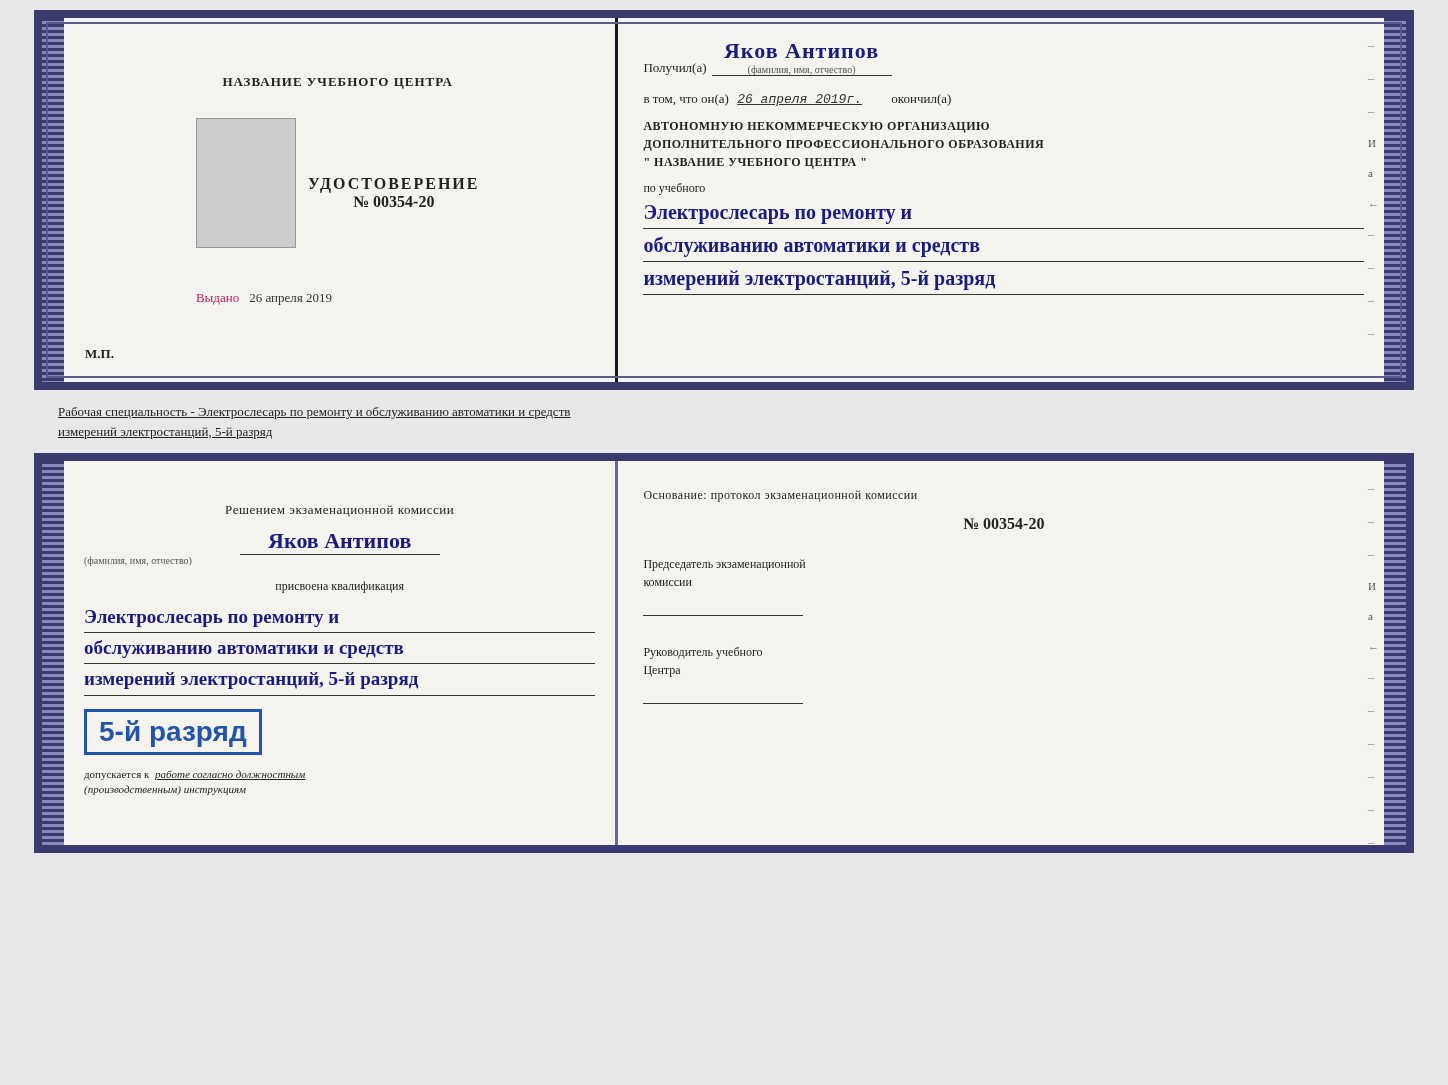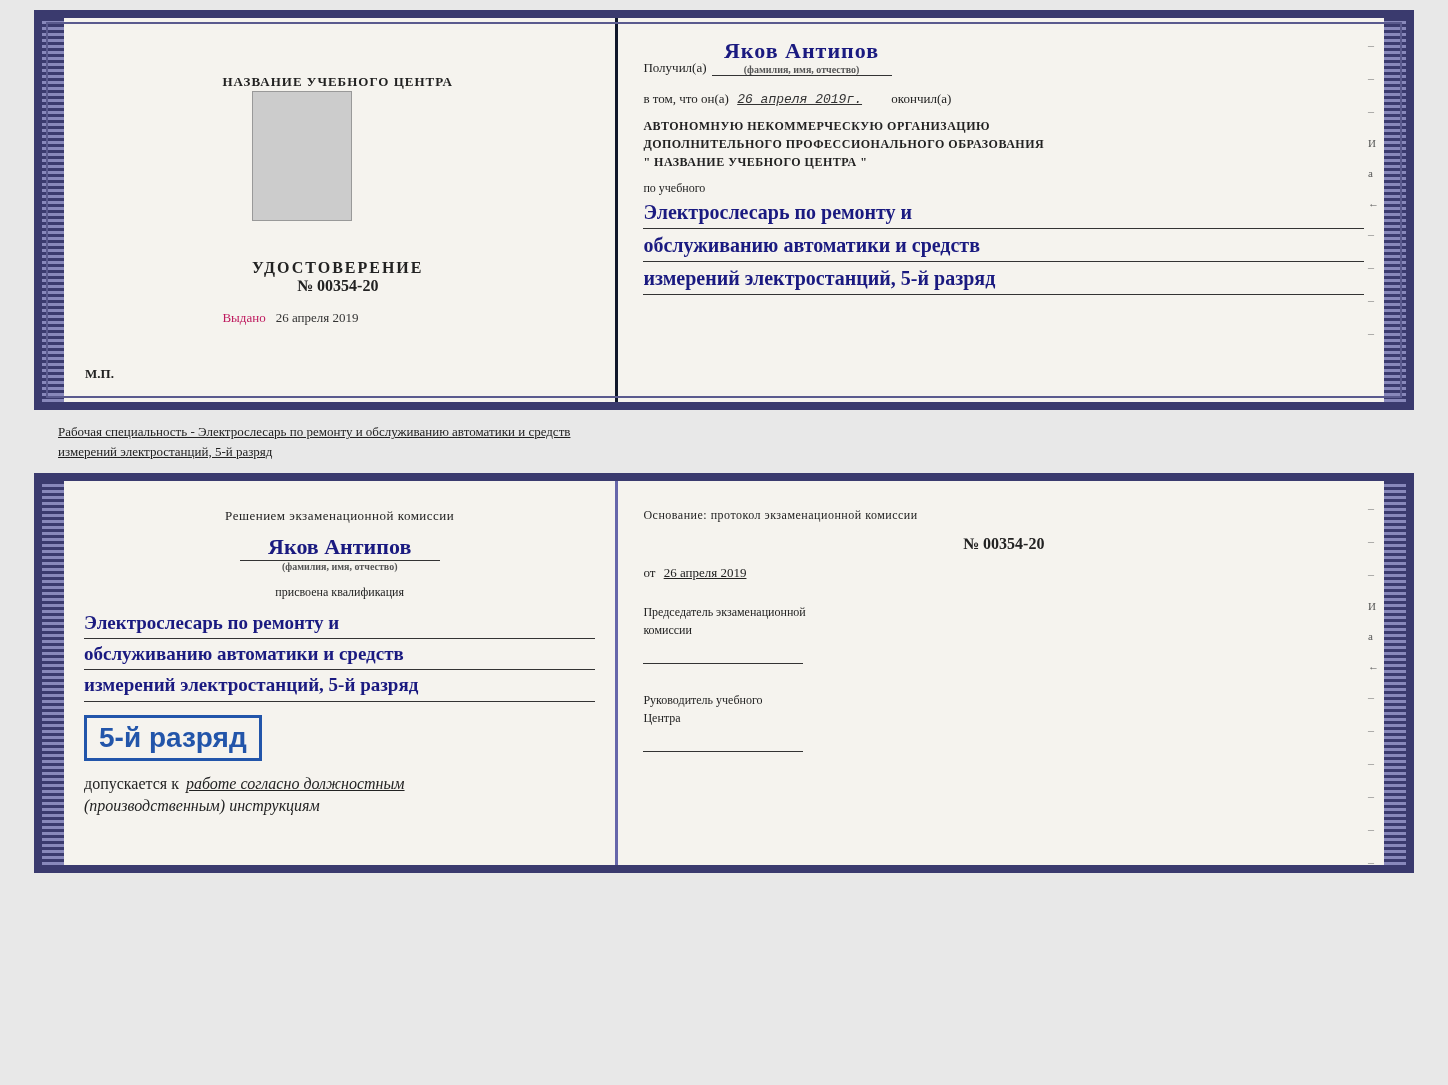--- a/index.html
+++ b/index.html
@@ -141,22 +141,21 @@
 
     .underline-field {
       border-bottom: 1px solid #333;
       min-width: 180px;
       text-align: center;
     }
 
     .small-hint {
       font-size: 10px;
       color: #555;
-      text-align: center;
-      font-weight: bold;
+      text-align: left;
     }
 
     .date-row {
       font-size: 13px;
       color: #222;
       margin-top: 5px;
     }
 
     .handwritten-date {
       font-family: 'Courier New', monospace;
@@ -206,21 +205,21 @@
       border: 8px solid #3a3a6e;
       background: #f5f3ee;
       min-height: 400px;
       position: relative;
     }
 
     .bottom-left {
       flex: 0 0 42%;
       display: flex;
       flex-direction: column;
-      padding: 25px 20px 20px 20px;
+      padding: 39px 20px 20px 20px;
       border-right: 3px solid #6666aa;
       gap: 8px;
     }
 
     .commission-title {
       font-size: 13px;
       text-align: center;
       line-height: 1.5;
       color: #222;
       letter-spacing: 0.5px;
@@ -260,21 +259,21 @@
     }
 
     .grade-text {
       font-size: 28px;
       font-weight: bold;
       color: #2255aa;
       font-family: Arial, sans-serif;
     }
 
     .допускается-text {
-      font-size: 16px;
+      font-size: 11px;
       color: #222;
       line-height: 1.4;
       margin-top: 4px;
     }
 
     .italic-text {
       font-style: italic;
     }
 
     .bottom-right {
@@ -336,23 +335,23 @@
       flex: 1;
       display: flex;
       flex-direction: column;
       align-items: center;
       justify-content: space-between;
       padding: 25px 15px 15px;
     }
 
     .center-cert {
       display: flex;
-      flex-direction: column;
+      flex-direction: row;
       align-items: center;
-      gap: 18px;
+      gap: 2px;
     }
 
     .bottom-left-row {
       display: flex;
       align-items: center;
       width: 100%;
       gap: 10px;
       margin-top: 15px;
     }
 
@@ -480,24 +479,20 @@
           <br>
           <span class="italic-text">(производственным) инструкциям</span>
         </div>
       </div>
 
       <div class="bottom-right">
         <div class="basis-title">Основание: протокол экзаменационной комиссии</div>
 
         <div class="doc-number">№  00354-20</div>
 
-        <div class="doc-date">
-          <span>от</span>
-          <span style="margin-left:5px; text-decoration:underline;">26 апреля 2019</span>
-        </div>
 
         <div class="signature-block">
           <div class="sig-label">Председатель экзаменационной</div>
           <div class="sig-label">комиссии</div>
           <span class="sig-line"></span>
         </div>
 
         <div class="signature-block" style="margin-top:15px;">
           <div class="sig-label">Руководитель учебного</div>
           <div class="sig-label">Центра</div>

